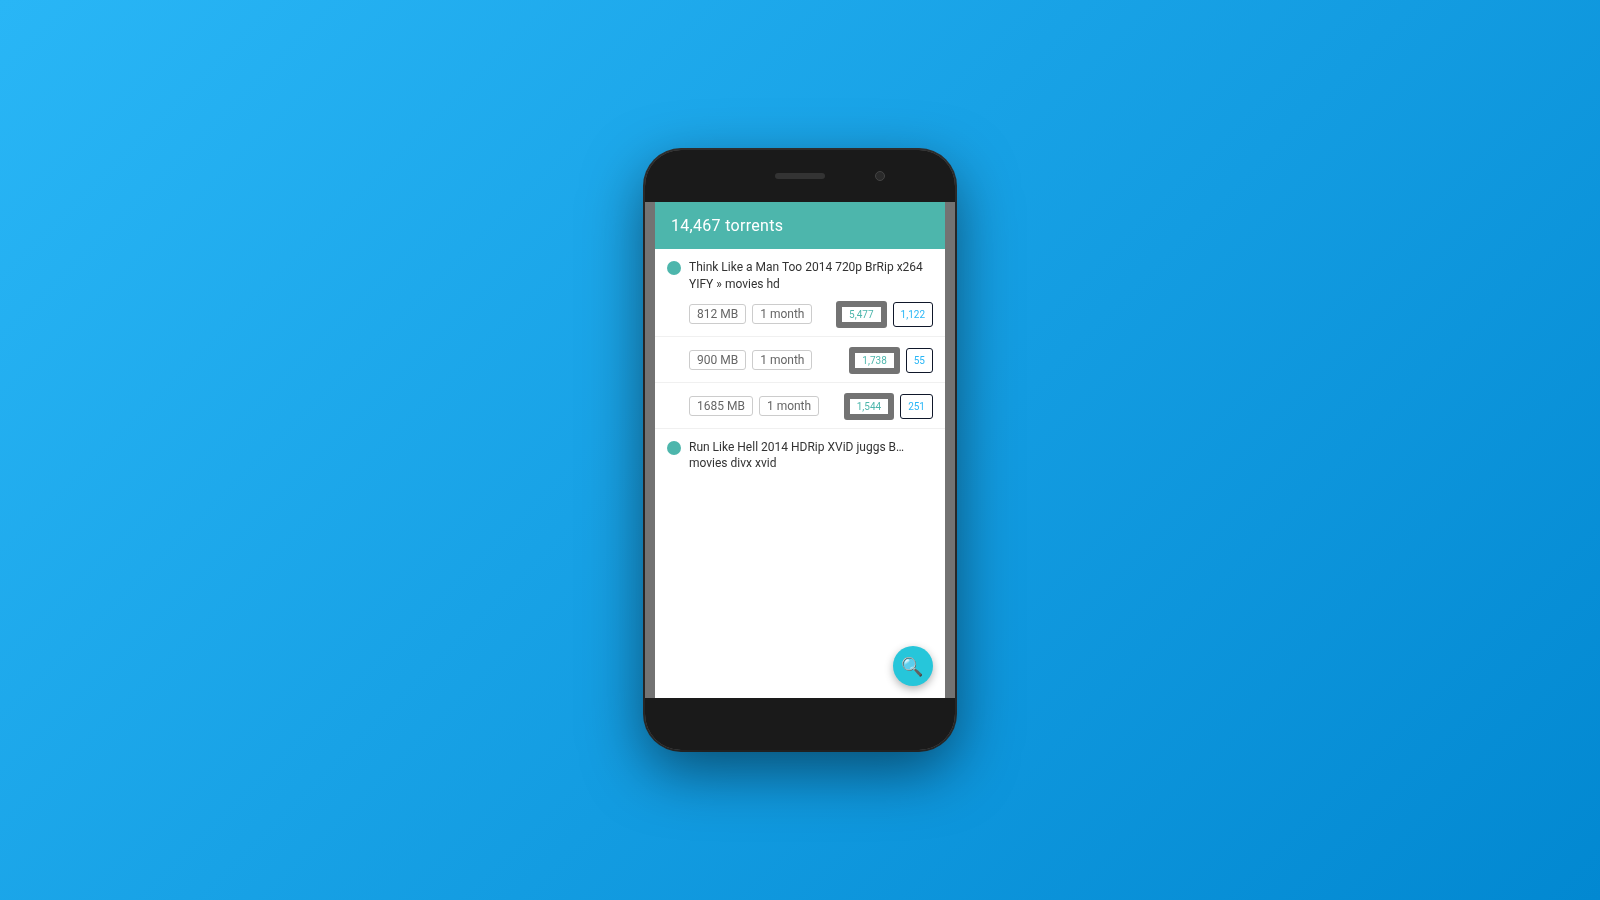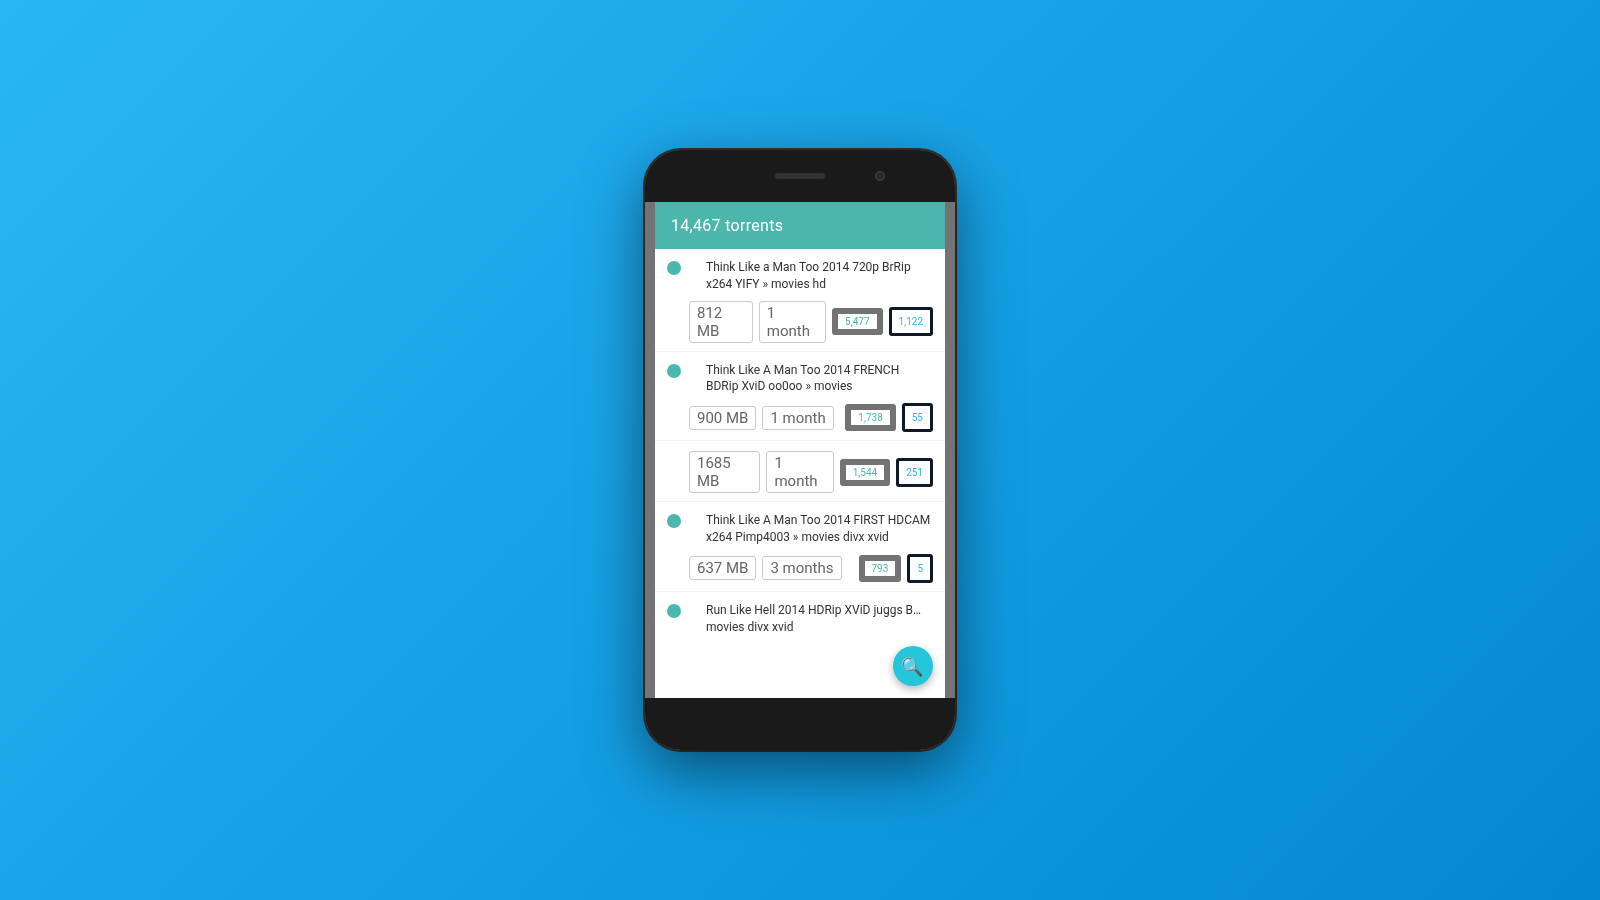--- a/index.html
+++ b/index.html
@@ -101,21 +101,21 @@
 
     .torrent-item {
       padding: 10px 12px 8px 12px;
       border-bottom: 1px solid #f0f0f0;
       position: relative;
     }
 
     .torrent-title-row {
       display: flex;
       align-items: flex-start;
-      gap: 25px;
+      gap: 8px;
       margin-bottom: 8px;
     }
 
     .torrent-dot {
       width: 14px;
       height: 14px;
       border-radius: 50%;
       background: #4db6ac;
       flex-shrink: 0;
       margin-top: 2px;
@@ -132,37 +132,37 @@
       display: flex;
       align-items: center;
       gap: 6px;
       padding-left: 22px;
     }
 
     .meta-tag {
       border: 1px solid #ccc;
       border-radius: 3px;
       padding: 2px 7px;
-      font-size: 15px;
+      font-size: 12px;
       color: #666;
       background: white;
     }
 
     .meta-seeds {
       border: 6px solid #737373;
       border-radius: 3px;
       padding: 2px 7px;
       font-size: 10px;
       color: #4db6ac;
       background: white;
       margin-left: auto;
     }
 
     .meta-leeches {
-      border: 3px solid #0f172a;
+      border: 1px solid #0f172a;
       border-radius: 3px;
       padding: 6px 7px;
       font-size: 10px;
       color: #29b6f6;
       background: white;
     }
 
     
     .fab {
       position: absolute;
@@ -215,53 +215,37 @@
         </div>
         <div class="torrent-meta">
           <span class="meta-tag">812 MB</span>
           <span class="meta-tag">1 month</span>
           <span class="meta-seeds">5,477</span>
           <span class="meta-leeches">1,122</span>
         </div>
       </div>
 
       <div class="torrent-item">
-        <div class="torrent-title-row">
-          <div class="torrent-dot"></div>
-          <span class="torrent-name">Think Like A Man Too 2014 FRENCH BDRip XviD oo0oo » movies</span>
-        </div>
         <div class="torrent-meta">
           <span class="meta-tag">900 MB</span>
           <span class="meta-tag">1 month</span>
           <span class="meta-seeds">1,738</span>
           <span class="meta-leeches">55</span>
         </div>
       </div>
 
       <div class="torrent-item">
         <div class="torrent-meta">
           <span class="meta-tag">1685 MB</span>
           <span class="meta-tag">1 month</span>
           <span class="meta-seeds">1,544</span>
           <span class="meta-leeches">251</span>
         </div>
       </div>
 
-      <div class="torrent-item">
-        <div class="torrent-title-row">
-          <div class="torrent-dot"></div>
-          <span class="torrent-name">Think Like A Man Too 2014 FIRST HDCAM x264 Pimp4003 » movies divx xvid</span>
-        </div>
-        <div class="torrent-meta">
-          <span class="meta-tag">637 MB</span>
-          <span class="meta-tag">3 months</span>
-          <span class="meta-seeds">793</span>
-          <span class="meta-leeches">5</span>
-        </div>
-      </div>
 
       <div class="torrent-item-partial">
         <div class="torrent-title-row">
           <div class="torrent-dot"></div>
           <span class="torrent-name">Run Like Hell 2014 HDRip XViD juggs B… movies divx xvid</span>
         </div>
       </div>
 
     </div>
 

